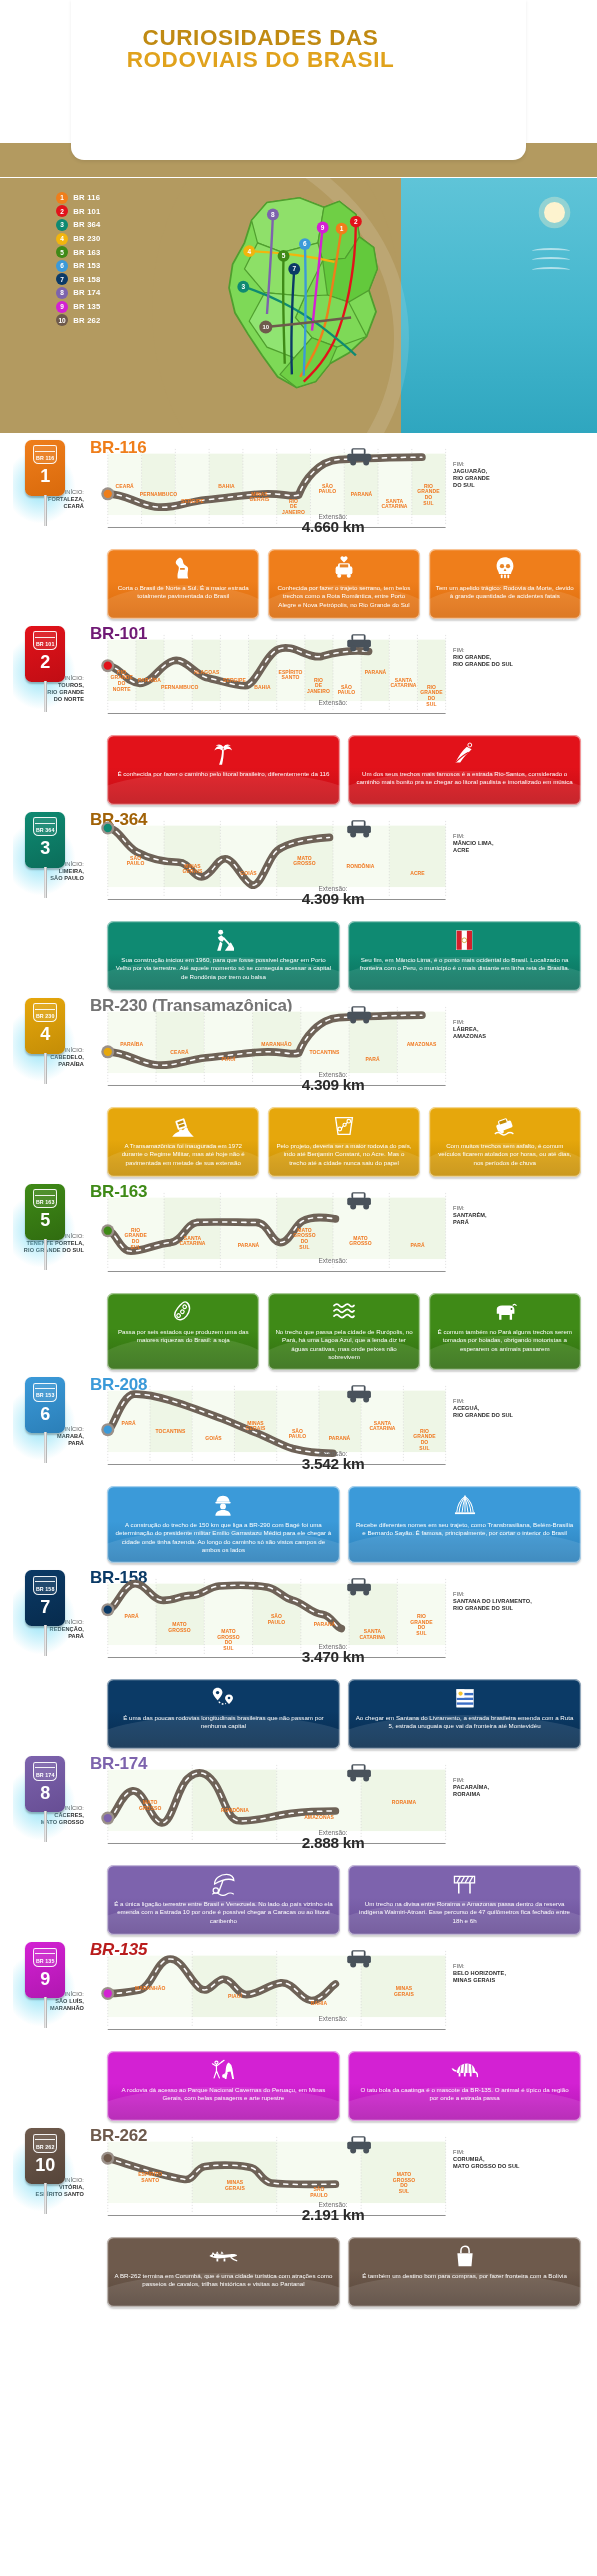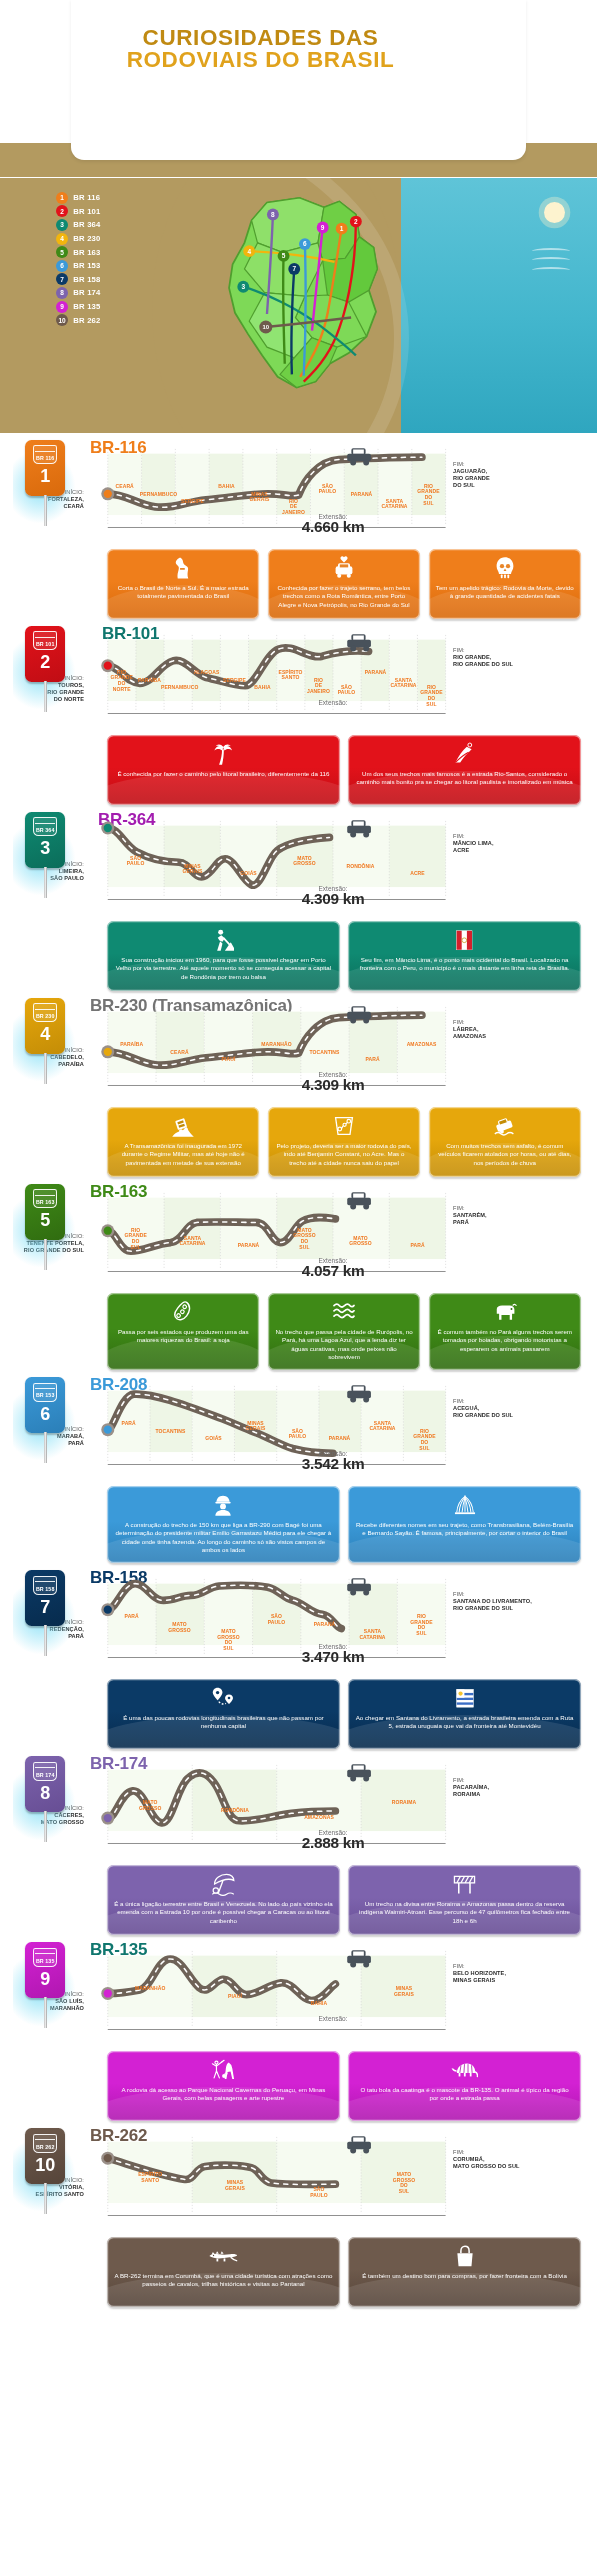--- a/index.html
+++ b/index.html
@@ -338,21 +338,21 @@
       <div class="signpost">
         <div class="sign-glow"></div>
         <div class="sign-plate" style="background:linear-gradient(160deg,#e2121a 0%, #c00d14 100%)">
           <div class="sign-shield">
             <span>BR 101</span>
           </div>
           <div class="sign-rank">2</div>
         </div>
         <div class="sign-pole"></div>
       </div>
-      <div class="hw-title" style="color: #0f766e; margin-left: 12px;">BR-101</div>
+      <div class="hw-title" style="color: #701a75;">BR-101</div>
       <div class="profile">
         <svg viewBox="0 0 820 176" preserveAspectRatio="none">
           <g>
             <rect x="30" y="18" width="47.5" height="104" fill="#f6fbf1"></rect>
             <rect x="77.5" y="18" width="47.5" height="104" fill="#eef6e6"></rect>
             <rect x="125" y="18" width="47.5" height="104" fill="#f6fbf1"></rect>
             <rect x="172.5" y="18" width="47.5" height="104" fill="#eef6e6"></rect>
             <rect x="220" y="18" width="47.5" height="104" fill="#f6fbf1"></rect>
             <rect x="267.5" y="18" width="47.5" height="104" fill="#eef6e6"></rect>
             <rect x="315" y="18" width="47.5" height="104" fill="#f6fbf1"></rect>
@@ -439,21 +439,21 @@
       <div class="signpost">
         <div class="sign-glow"></div>
         <div class="sign-plate" style="background:linear-gradient(160deg,#0f8a72 0%, #0b6d5a 100%)">
           <div class="sign-shield">
             <span>BR 364</span>
           </div>
           <div class="sign-rank">3</div>
         </div>
         <div class="sign-pole"></div>
       </div>
-      <div class="hw-title" style="color: #a21caf; margin-left: 8px;">BR-364</div>
+      <div class="hw-title" style="color: #a16207;">BR-364</div>
       <div class="profile">
         <svg viewBox="0 0 820 176" preserveAspectRatio="none">
           <g>
             <rect x="30" y="18" width="95" height="104" fill="#f6fbf1"></rect>
             <rect x="125" y="18" width="95" height="104" fill="#eef6e6"></rect>
             <rect x="220" y="18" width="95" height="104" fill="#f6fbf1"></rect>
             <rect x="315" y="18" width="95" height="104" fill="#eef6e6"></rect>
             <rect x="410" y="18" width="95" height="104" fill="#f6fbf1"></rect>
             <rect x="505" y="18" width="95" height="104" fill="#eef6e6"></rect>
           </g>
@@ -675,21 +675,20 @@
         <div class="endpoint ep-start" style="left: -89px; top: 46px; width: 83px;"><span class="lead">INÍCIO:</span><br>TENENTE PORTELA,<br>RIO GRANDE DO SUL</div>
         <div class="endpoint ep-end" style="left: 363px; top: 18px; width: 119px;"><span class="lead">FIM:</span><br>SANTARÉM,<br>PARÁ</div>
         <div class="statelabel" style="left: 14.2px; top: 41px; width: 63px;">RIO<br>GRANDE<br>DO<br>SUL</div>
         <div class="statelabel" style="left: 71px; top: 49px; width: 63px;">SANTA<br>CATARINA</div>
         <div class="statelabel" style="left: 127px; top: 56px; width: 63px;">PARANÁ</div>
         <div class="statelabel" style="left: 183px; top: 41px; width: 63px;">MATO<br>GROSSO<br>DO<br>SUL</div>
         <div class="statelabel" style="left: 239px; top: 49px; width: 63px;">MATO<br>GROSSO</div>
         <div class="statelabel" style="left: 296px; top: 56px; width: 63px;">PARÁ</div>
         <div class="ext">
           <div class="ext-word">Extensão:</div>
-          <div class="ext-km">4.057 km</div>
         </div>
       </div>
       <div class="facts">
         <div class="fact" style="background: linear-gradient(rgb(63, 138, 23) 0%, rgb(63, 138, 23) 46%, rgb(48, 108, 16) 100%);">
           <div class="fact-icon">
             <svg width="21.3" height="24" viewBox="0 0 36 40">
               <g transform="rotate(38 18 20)">
                 <path d="M12 4 C22 4 26 14 26 22 C26 31 21 36 16 36 C9 36 6 29 6 21 C6 12 7 4 12 4z" fill="none" stroke="#fff" stroke-width="2.4"></path>
                 <circle cx="14" cy="12" r="3" fill="none" stroke="#fff" stroke-width="2"></circle>
                 <circle cx="16" cy="21" r="3" fill="none" stroke="#fff" stroke-width="2"></circle>
@@ -996,21 +995,21 @@
       <div class="signpost">
         <div class="sign-glow"></div>
         <div class="sign-plate" style="background:linear-gradient(160deg,#d321d3 0%, #b017b0 100%)">
           <div class="sign-shield">
             <span>BR 135</span>
           </div>
           <div class="sign-rank">9</div>
         </div>
         <div class="sign-pole"></div>
       </div>
-      <div class="hw-title" style="color: #0f766e;">BR-135</div>
+      <div class="hw-title" style="color: #b91c1c; font-style: italic;">BR-135</div>
       <div class="profile">
         <svg viewBox="0 0 820 176" preserveAspectRatio="none">
           <g>
             <rect x="30" y="18" width="142.5" height="104" fill="#f6fbf1"></rect>
             <rect x="172.5" y="18" width="142.5" height="104" fill="#eef6e6"></rect>
             <rect x="315" y="18" width="142.5" height="104" fill="#f6fbf1"></rect>
             <rect x="457.5" y="18" width="142.5" height="104" fill="#eef6e6"></rect>
           </g>
           <g>
             <line x1="30" y1="10" x2="30" y2="140" stroke="#cfcfcf" stroke-width="1" stroke-dasharray="2 3"></line>
@@ -1123,20 +1122,24 @@
             <circle cx="36" cy="27" r="5" fill="#49525b"></circle>
           </g>
           <line x1="30" y1="143" x2="600" y2="143" stroke="#8a8a8a" stroke-width="1.6"></line>
         </svg>
         <div class="endpoint ep-start" style="left: -89px; top: 46px; width: 83px;"><span class="lead">INÍCIO:</span><br>VITÓRIA,<br>ESPÍRITO SANTO</div>
         <div class="endpoint ep-end" style="left: 363px; top: 18px; width: 119px;"><span class="lead">FIM:</span><br>CORUMBÁ,<br>MATO GROSSO DO SUL</div>
         <div class="statelabel" style="left: 14.2px; top: 41px; width: 92px;">ESPÍRITO<br>SANTO</div>
         <div class="statelabel" style="left: 99px; top: 49px; width: 92px;">MINAS<br>GERAIS</div>
         <div class="statelabel" style="left: 183px; top: 56px; width: 92px;">SÃO<br>PAULO</div>
         <div class="statelabel" style="left: 268px; top: 41px; width: 92px;">MATO<br>GROSSO<br>DO<br>SUL</div>
+        <div class="ext">
+          <div class="ext-word">Extensão:</div>
+          <div class="ext-km">2.191 km</div>
+        </div>
       </div>
       <div class="facts">
         <div class="fact" style="background: linear-gradient(rgb(110, 90, 76) 0%, rgb(110, 90, 76) 46%, rgb(86, 69, 58) 100%);">
           <div class="fact-icon">
             <svg width="30" height="15.4" viewBox="0 0 50 26">
               <path d="M2 12 C6 8 12 7 18 9 C24 10 30 10 37 9 C43 8 48 9 49 11 C46 13 42 14 36 14 C30 15 24 16 18 16 C12 16 6 15 2 12z" fill="#fff"></path>
               <path d="M6 9 L8 5 L11 9 M13 8 L15 4 L18 8 M21 8 L23 4 L26 8" fill="#fff"></path>
               <circle cx="9" cy="11" r="1.1" fill="#56453a"></circle>
               <path d="M38 14 q5 5 11 6" stroke="#fff" stroke-width="2.4" fill="none"></path>
               <rect x="14" y="16" width="3" height="5" fill="#fff"></rect>

